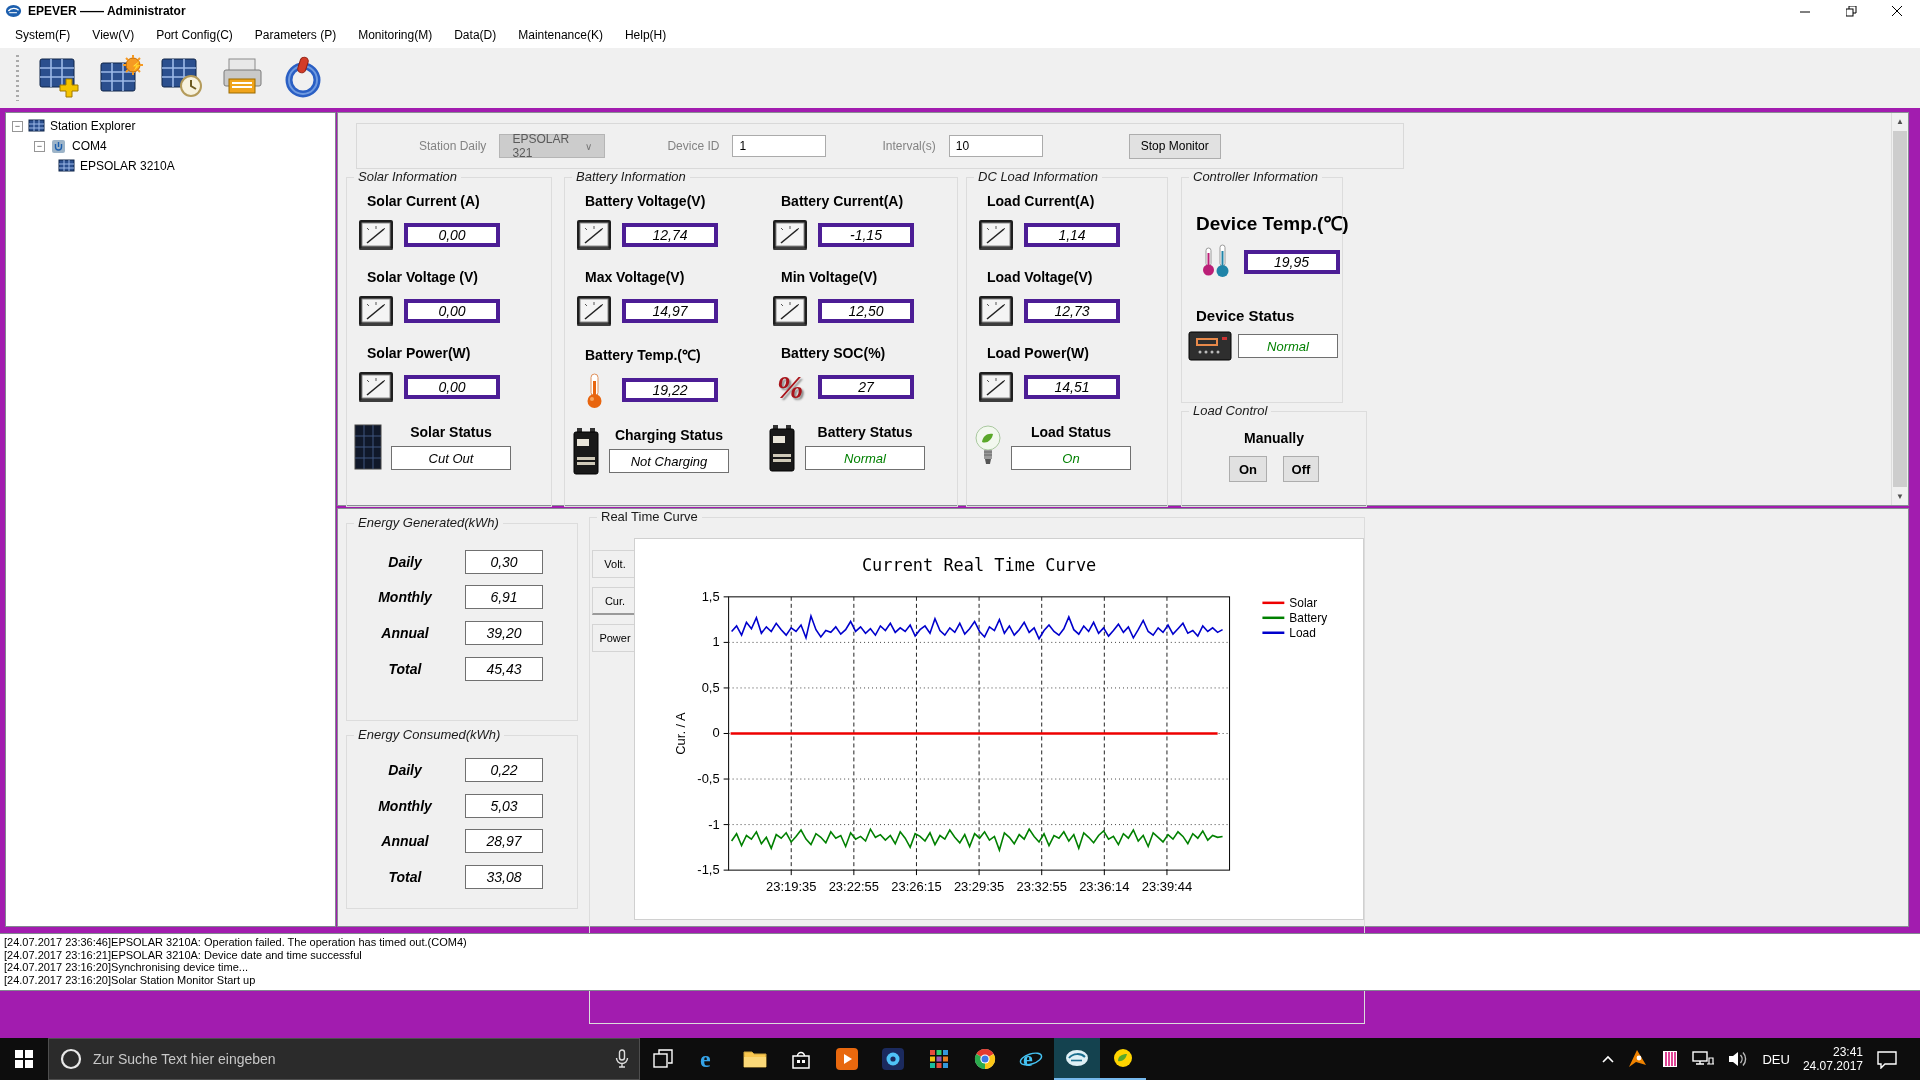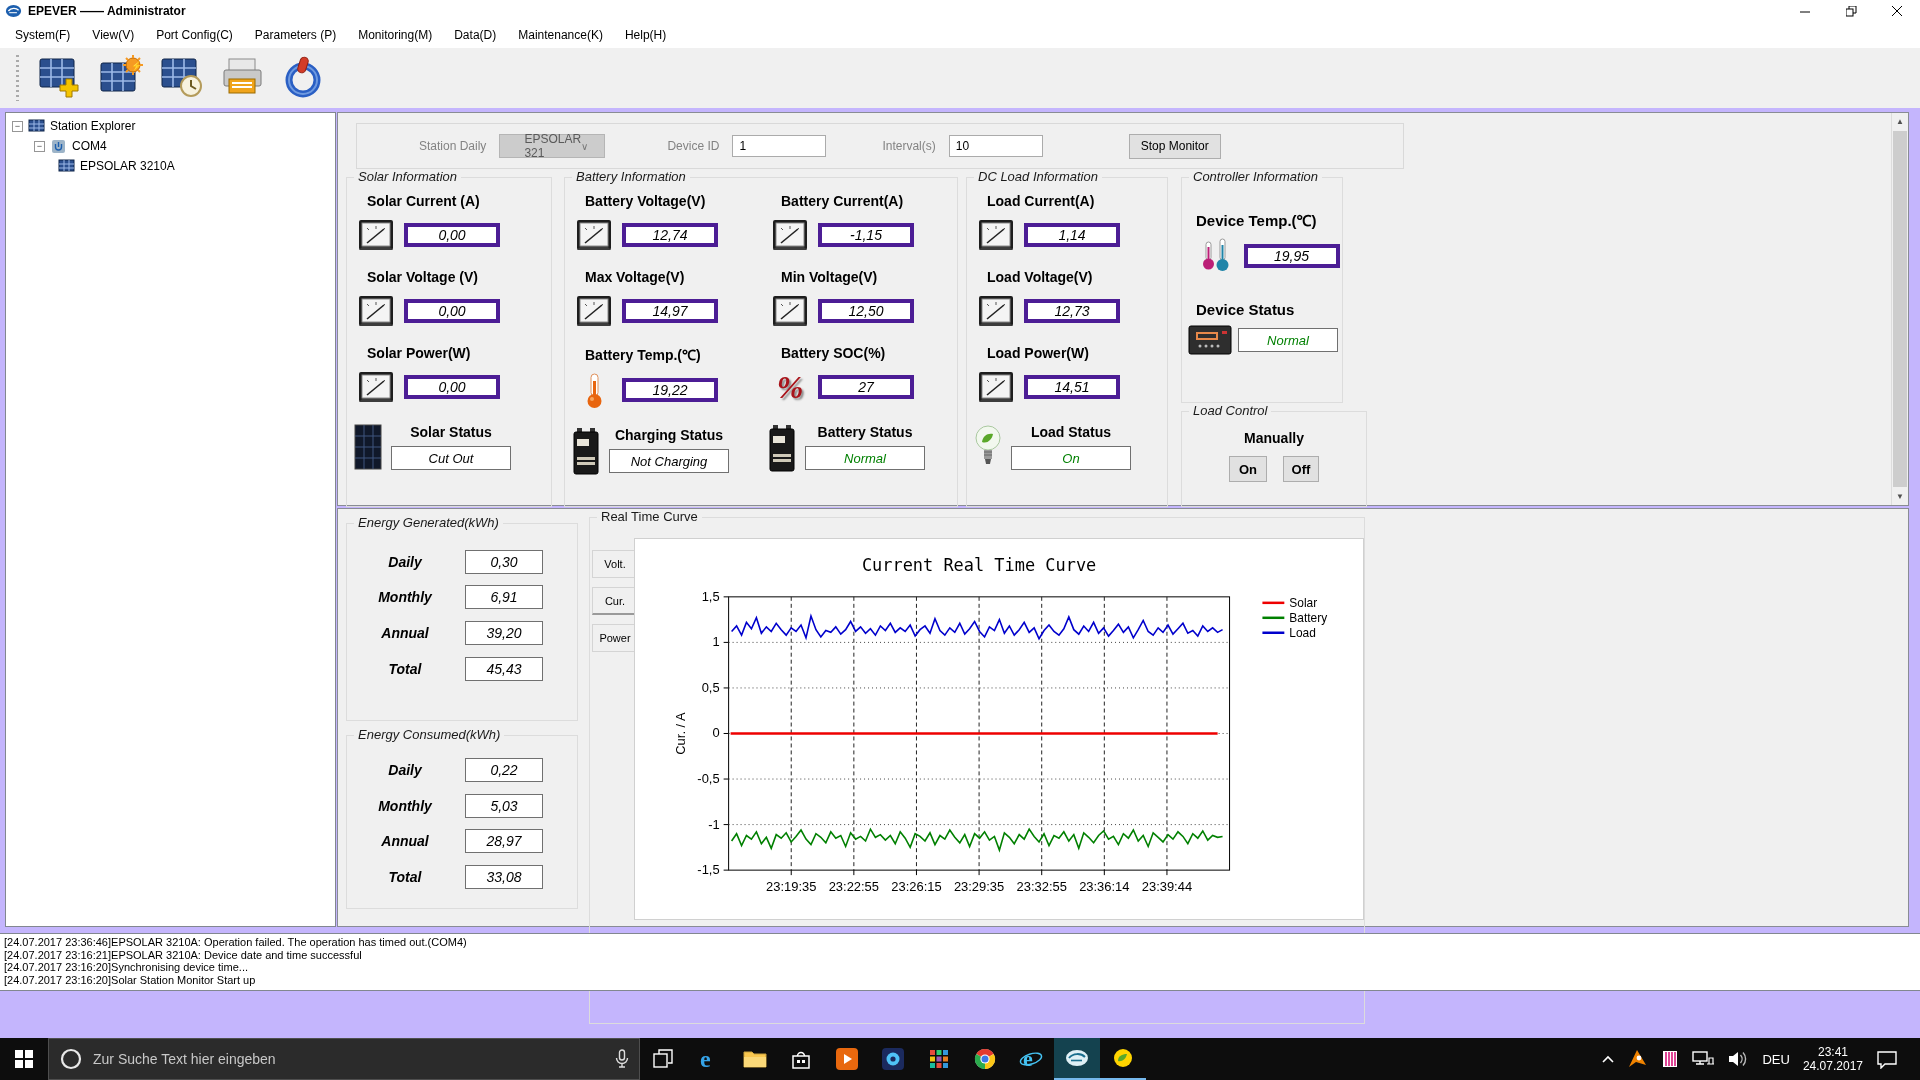--- a/index.html
+++ b/index.html
@@ -1,18 +1,18 @@
 <!DOCTYPE html>
 <html><head>
 <meta charset="utf-8">
 <style>
   * { margin:0; padding:0; box-sizing:border-box; }
   html,body { width:1920px; height:1080px; overflow:hidden; background:#f0f0f0;
     font-family:"Liberation Sans", sans-serif; color:#000; }
-  .screen { position:relative; width:1920px; height:1080px; background:#c4b5fd; }
+  .screen { position:relative; width:1920px; height:1080px; background:#a21caf; }
 
   
   .titlebar { position:absolute; left:0; top:0; width:100%; height:22px; background:#fff;
     display:flex; align-items:center; }
   .titlebar .applogo { width:17px; height:14px; margin-left:5px; }
   .titlebar .title { font-size:12px; margin-left:6px; font-weight:bold; }
   .titlebar .spacer { flex:1; }
   .winbtn { width:46px; height:22px; display:flex; align-items:center; justify-content:center; }
   .winbtn svg { width:11px; height:11px; }
 
@@ -46,21 +46,21 @@
     border-left:1px solid #dcdcdc; display:flex; flex-direction:column; }
   .vscroll .arrow { height:17px; display:flex; align-items:center; justify-content:center;
     font-size:8px; color:#505050; background:#f0f0f0; }
   .vscroll .thumb { flex:1; background:#cdcdcd; border:1px solid #f0f0f0; }
 
   
   .form-box { position:absolute; left:18px; top:10px; width:1048px; height:46px;
     border:1px solid #d9d9d9; display:flex; align-items:center; }
   .flabel { color:#838383; font-size:12px; }
   .combo { width:106px; height:24px; background:#cccccc; border:1px solid #b5b5b5; color:#5a5a5a;
-    font-size:12px; display:flex; align-items:center; padding:0 24px; margin-left:13px; }
+    font-size:12px; display:flex; align-items:center; padding:0 12px; margin-left:13px; }
   .combo .arrow { margin-left:auto; font-size:10px; color:#777; }
   .tinput { width:94px; height:22px; background:#fff; border:1px solid #ababab; font-size:12px;
     padding-left:6px; margin-left:13px; display:flex; align-items:center; }
   .pushbtn { background:#e1e1e1; border:1px solid #adadad; font-size:12px;
     display:flex; align-items:center; justify-content:center; }
 
   
   .gbox { position:absolute; border:1px solid #dcdcdc; }
   .gbox > .gtitle { position:absolute; top:-9px; left:7px; background:#f0f0f0; padding:0 4px;
     font-style:italic; font-size:13px; color:#1a1a1a; white-space:nowrap; }
@@ -109,21 +109,21 @@
   .taskbar { position:absolute; left:0; top:1038px; width:1920px; height:42px; background:#0d0d0d;
     display:flex; align-items:stretch; color:#fff; }
   .startbtn { width:48px; display:flex; align-items:center; justify-content:center; }
   .searchbox { width:592px; background:#2b2b2b; border:1px solid #4e4e4e; display:flex;
     align-items:center; gap:10px; padding:0 10px; }
   .searchbox .stext { color:#c8c8c8; font-size:14px; flex:1; }
   .tb-icon { width:46px; display:flex; align-items:center; justify-content:center; }
   .tb-icon.running { border-bottom:2px solid #76b9ed; }
   .tb-icon.active { background:#14424f; border-bottom:2px solid #76b9ed; }
   .tray { margin-left:auto; display:flex; align-items:center; gap:13px; padding-right:22px; }
-  .tray-clock { text-align:center; font-size:12px; line-height:14px; }
+  .tray-clock { text-align:right; font-size:12px; line-height:14px; }
   .tray-lang { font-size:13px; }
 </style>
 </head>
 <body>
 
 <div class="screen">
 
   <div class="titlebar">
     <svg class="applogo" viewBox="0 0 20 16">
       <ellipse cx="10" cy="8" rx="9" ry="7" fill="#1d5fae"></ellipse>
@@ -515,21 +515,21 @@
           </span>
         <span class="status-col">
           <span class="slabel">Load Status</span>
           <span class="statusbox" style="color: rgb(0, 128, 0);">On</span>
         </span>
       </div>
     </div>
 
     <div class="gbox" style="left:843px;top:64px;width:162px;height:226px;">
       <span class="gtitle">Controller Information</span>
-      <div class="cell-label" style="margin-top:32px;margin-left:14px;font-size:15px;">Device Temp.(℃)</div>
+      <div class="cell-label" style="margin-top:32px;margin-left:14px;font-size:19px;">Device Temp.(℃)</div>
       <div class="cell-row" style="margin-left:12px;justify-content:center;">
         <span class="icon36 js-icon">
             <svg width="38" height="38" viewBox="0 0 38 38">
               <rect x="9" y="5" width="5" height="18" rx="2.5" fill="#fff" stroke="#999"></rect>
               <rect x="10.5" y="10" width="2" height="12" fill="#bb1f77"></rect>
               <circle cx="11.5" cy="27" r="5.5" fill="#bb1f77"></circle>
               <rect x="23" y="2" width="5" height="21" rx="2.5" fill="#fff" stroke="#999"></rect>
               <rect x="24.5" y="8" width="2" height="14" fill="#1f84a8"></rect>
               <circle cx="25.5" cy="28" r="6" fill="#1f84a8"></circle>
             </svg>

